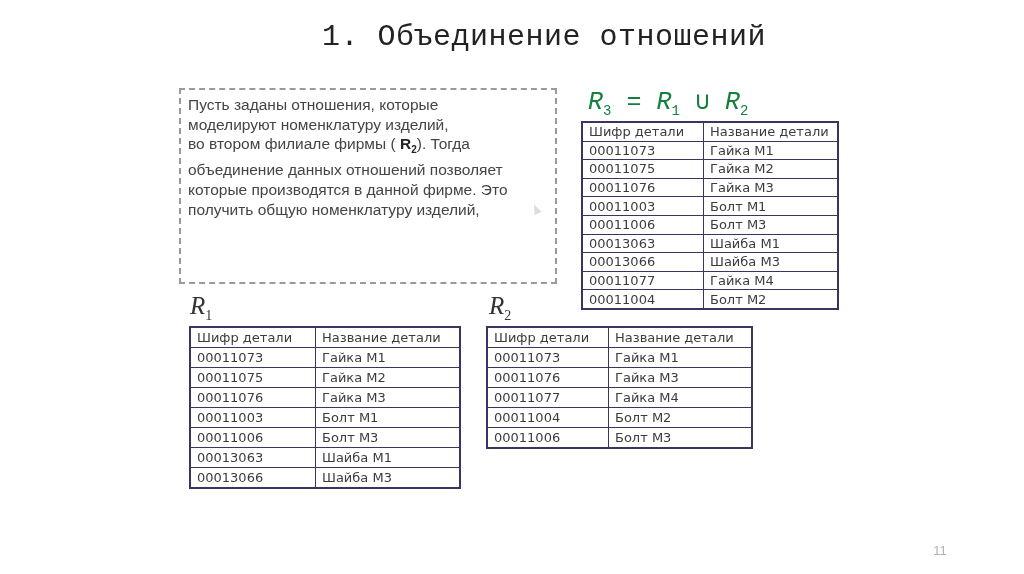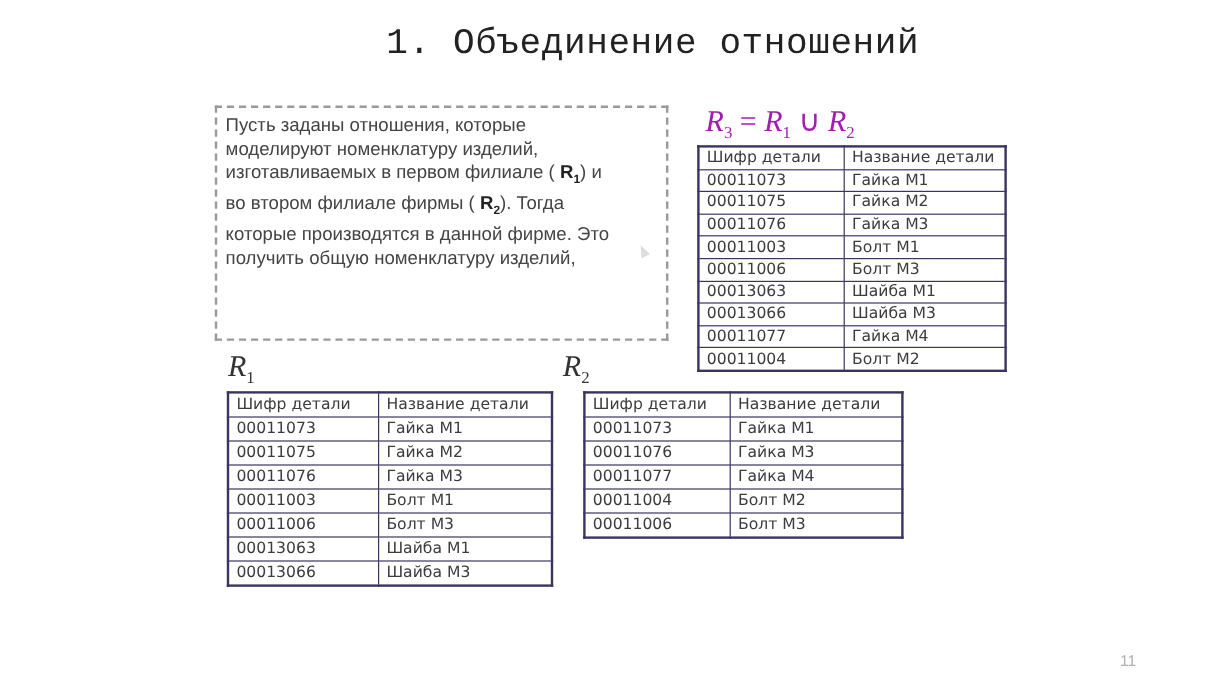--- a/index.html
+++ b/index.html
@@ -17,21 +17,21 @@
     border: 2px dashed #9a9a9a; box-sizing: border-box;
     padding: 5px 8px 4px 7px;
     font-size: 15.5px; line-height: 19.7px; color: #444;
   }
   .desc-box .lead { font-weight: bold; color: #222; display: block; }
   .desc-box .line { display: block; white-space: nowrap; }
   .desc-box b { color: #222; }
   .desc-box sub { font-size: 10px; }
   .formula {
     position: absolute; left: 588px; top: 86px;
-    font-family: Liberation Serif, serif; font-style: italic; font-size: 25px; color: #a21caf;
+    font-family: Liberation Mono, monospace; font-style: italic; font-size: 25px; color: #15803d;
   }
   .formula sub { font-style: normal; font-size: 14px; }
   .formula .op { font-style: normal; }
   .rel-label {
     position: absolute; font-family: "Liberation Serif", serif; font-style: italic;
     font-size: 25px; color: #333;
   }
   .rel-label sub { font-style: normal; font-size: 14px; }
   table.rel {
     position: absolute; border-collapse: collapse; border: 2.5px solid #3a3560;
@@ -61,22 +61,22 @@
   }
 </style>
 </head>
 <body>
 
 <div class="slide-title">1. Объединение отношений</div>
 
 <div class="desc-box">
   <span class="line">Пусть заданы отношения, которые</span>
   <span class="line">моделируют номенклатуру изделий,</span>
-  <span class="line"><span>изготавливаемых в первом филиале (</span> <b><span>R</span><sub>1</sub></b><span>) и</span></span>
   <span class="line"><span>во втором филиале фирмы (</span> <b><span>R</span><sub>2</sub></b><span>). Тогда</span></span>
+  <span class="line">объединение данных отношений позволяет</span>
   <span class="line">которые производятся в данной фирме. Это</span>
   <span class="line">получить общую номенклатуру изделий,</span>
 </div>
 <div class="cursor"></div>
 
 <div class="formula">
   <span>R</span><sub>3</sub>
   <span class="op">=</span>
   <span>R</span><sub>1</sub>
   <span class="op">∪</span>
@@ -163,21 +163,21 @@
         <td>00013063</td>
         <td>Шайба М1</td>
       </tr>
     <tr>
         <td>00013066</td>
         <td>Шайба М3</td>
       </tr>
   </tbody>
 </table>
 
-<div class="rel-label" style="left:469px; top:292px;"><span>R</span><sub>2</sub></div>
+<div class="rel-label" style="left:489px; top:292px;"><span>R</span><sub>2</sub></div>
 <table class="rel" id="r2">
   <thead>
     <tr>
       <th class="c1">Шифр детали</th>
       <th>Название детали</th>
     </tr>
   </thead>
   <tbody>
     <tr>
         <td>00011073</td>

